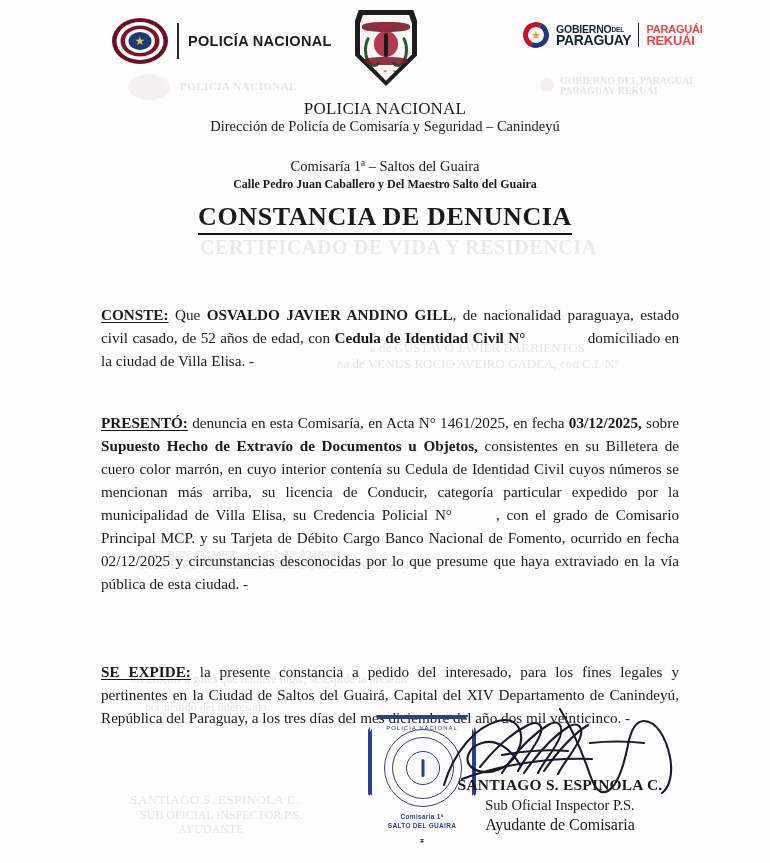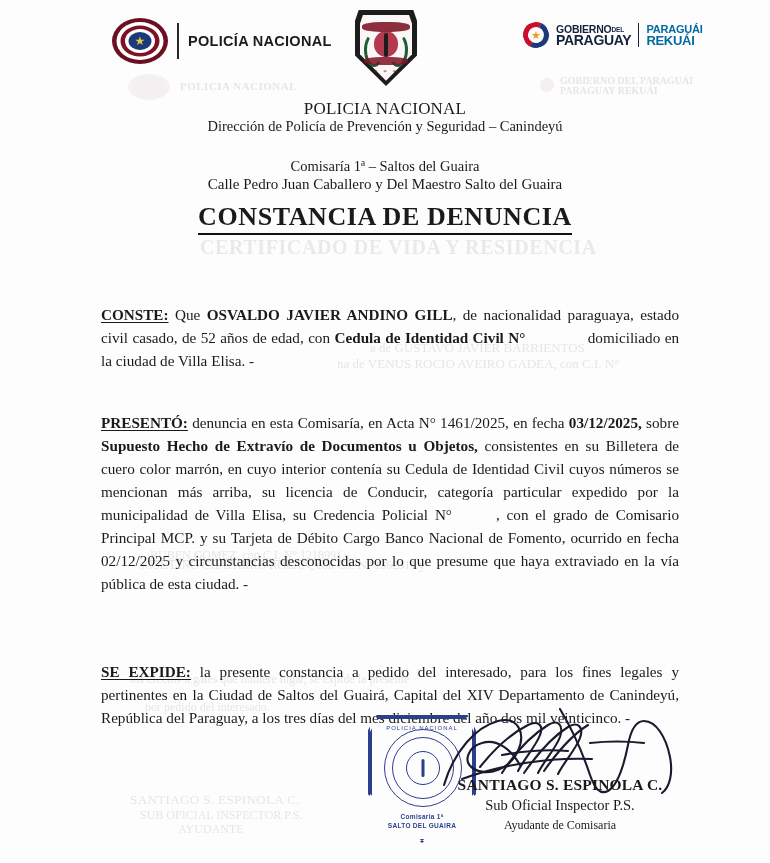--- a/index.html
+++ b/index.html
@@ -251,21 +251,21 @@
     letter-spacing: -0.3px;
     color: #14213d;
   }
   .gov-divider {
     width: 1px;
     height: 24px;
     background: #14213d;
   }
   .gov-col-b {
     line-height: 11.5px;
-    color: #0369a1;
+    color: #ef4444;
     font-weight: bold;
   }
   .gov-r1 { font-size: 11px; letter-spacing: -0.2px; }
   .gov-r2 { font-size: 13px; letter-spacing: -0.3px; }
 
   
   .doc {
     position: absolute;
     left: 0; top: 0;
     width: 770px;
@@ -275,21 +275,21 @@
   .org-block {
     position: absolute;
     left: 0; top: 100px;
     width: 770px;
     text-align: center;
     line-height: 17.5px;
   }
   .org-l1 { font-size: 17px; letter-spacing: 0.2px; }
   .org-l2 { font-size: 14.5px; }
   .org-l3 { font-size: 14.5px; margin-top: 23px; }
-  .org-l4 { font-size: 15px; }
+  .org-l4 { font-size: 12px; font-weight: bold; }
 
   .doc-title {
     position: absolute;
     left: 0; top: 202px;
     width: 770px;
     text-align: center;
     z-index: 5;
   }
   .doc-title span {
     font-size: 26px;
@@ -426,21 +426,21 @@
     width: 280px;
     text-align: center;
     line-height: 20px;
   }
   .sig-n1 {
     font-size: 15.5px;
     font-weight: bold;
     letter-spacing: 0.2px;
   }
   .sig-n2 { font-size: 14.5px; }
-  .sig-n3 { font-size: 12px; }
+  .sig-n3 { font-size: 16px; }
 </style>
 </head>
 <body>
 
 <div class="page">
 
   <div class="ghost-layer">
     <div class="ghost ghost-logo-a"></div>
     <div class="ghost ghost-logo-a-txt">POLICIA NACIONAL</div>
     <div class="ghost ghost-logo-b-dot"></div>
@@ -506,21 +506,21 @@
           <div class="gov-r2">REKUÁI</div>
         </div>
       </div>
     </div>
   </div>
 
   <div class="doc">
 
     <div class="org-block">
       <div class="org-l1">POLICIA NACIONAL</div>
-      <div class="org-l2">Dirección de Policía de Prevención y Seguridad – Canindeyú</div>
+      <div class="org-l2">Dirección de Policía de Comisaría y Seguridad – Canindeyú</div>
       <div class="org-l3">Comisaría 1ª – Saltos del Guaira</div>
       <div class="org-l4">Calle Pedro Juan Caballero y Del Maestro Salto del Guaira</div>
     </div>
 
     <div class="doc-title">
       <span>CONSTANCIA DE DENUNCIA</span>
     </div>
 
     <p class="para" id="para-conste">
       <span class="lead">CONSTE:</span><span> Que </span><b>OSVALDO JAVIER ANDINO GILL</b><span>, de nacionalidad paraguaya, estado civil casado, de 52 años de edad, con </span><b>Cedula de Identidad Civil N°</b><span class="redact"></span><span> domiciliado en la ciudad de Villa Elisa. -</span>

